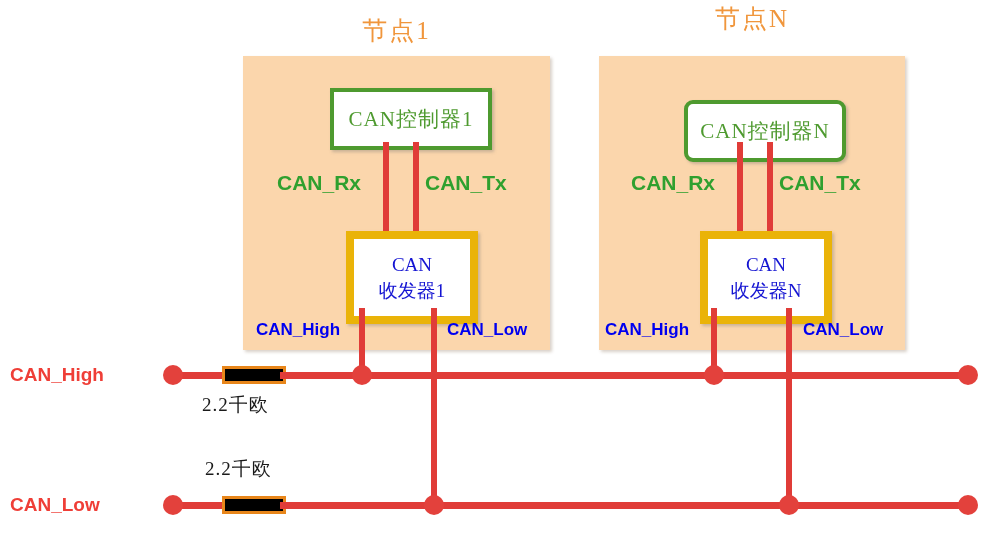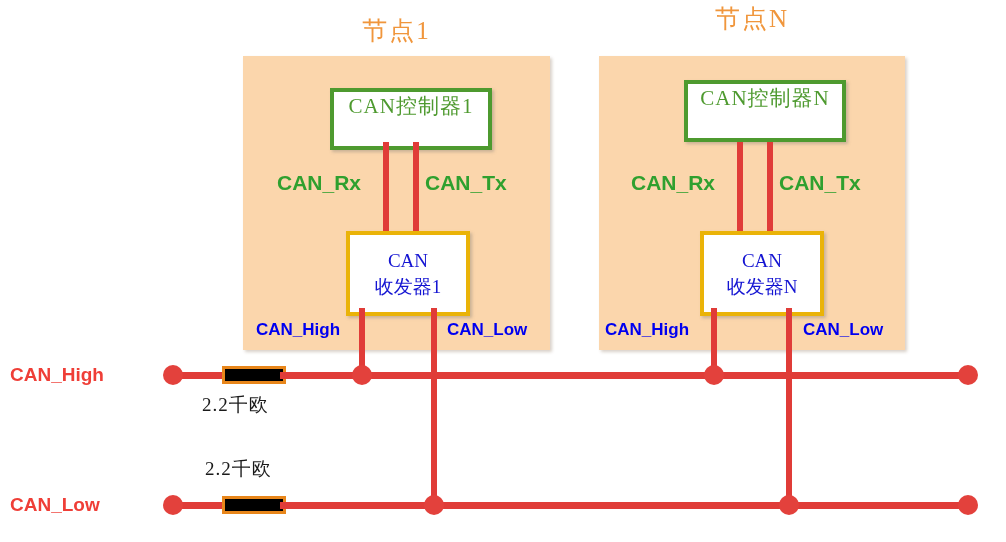--- a/index.html
+++ b/index.html
@@ -26,33 +26,33 @@
     white-space:nowrap;
     text-align:center;
   }
 
   
   .ctrl-box{
     position:absolute;
     background:#ffffff;
     border:4px solid #4e9a2f;
     box-shadow:2px 2px 3px rgba(110,110,110,.35);
-    display:flex;justify-content:center;
+    display:flex;align-items:center;justify-content:center;
     font-family:"Liberation Serif", serif;
     font-size:21px;
     color:#4e9a2f;
     white-space:nowrap;
     letter-spacing:1px;
   }
 
   
   .trx-box{
     position:absolute;
     background:#ffffff;
-    border:4px solid #eab308;
+    border:8px solid #eab308;
     box-shadow:2px 2px 3px rgba(110,110,110,.35);
     display:flex;flex-direction:column;
     align-items:center;justify-content:center;
     font-family:"Liberation Serif", serif;
     font-size:19px;
     color:#1414d2;
     line-height:1.35;
     white-space:nowrap;
   }
 
@@ -126,21 +126,21 @@
   <div class="lbl-blue" style="left:256px;top:320px;">CAN_High</div>
   <div class="lbl-blue" style="left:447px;top:320px;">CAN_Low</div>
 
   <div class="wire-v" style="left:359px;top:308px;height:73px;"></div>
   <div class="wire-v" style="left:431px;top:308px;height:203px;"></div>
 
   <div class="node-title" style="left:599px;top:2px;width:306px;">节点N</div>
 
   <div class="node-panel" style="left:599px;top:56px;width:306px;height:294px;"></div>
 
-  <div class="ctrl-box" style="left:684px;top:80px;width:154px;height:54px;">
+  <div class="ctrl-box" style="left:684px;top:100px;width:154px;height:54px;border-radius:9px;">
     <span>CAN控制器N</span>
   </div>
 
   <div class="wire-v" style="left:737px;top:142px;height:92px;"></div>
   <div class="wire-v" style="left:767px;top:142px;height:92px;"></div>
 
   <div class="lbl-green" style="left:631px;top:171px;">CAN_Rx</div>
   <div class="lbl-green" style="left:779px;top:171px;">CAN_Tx</div>
 
   <div class="trx-box" style="left:700px;top:231px;width:116px;height:77px;">

